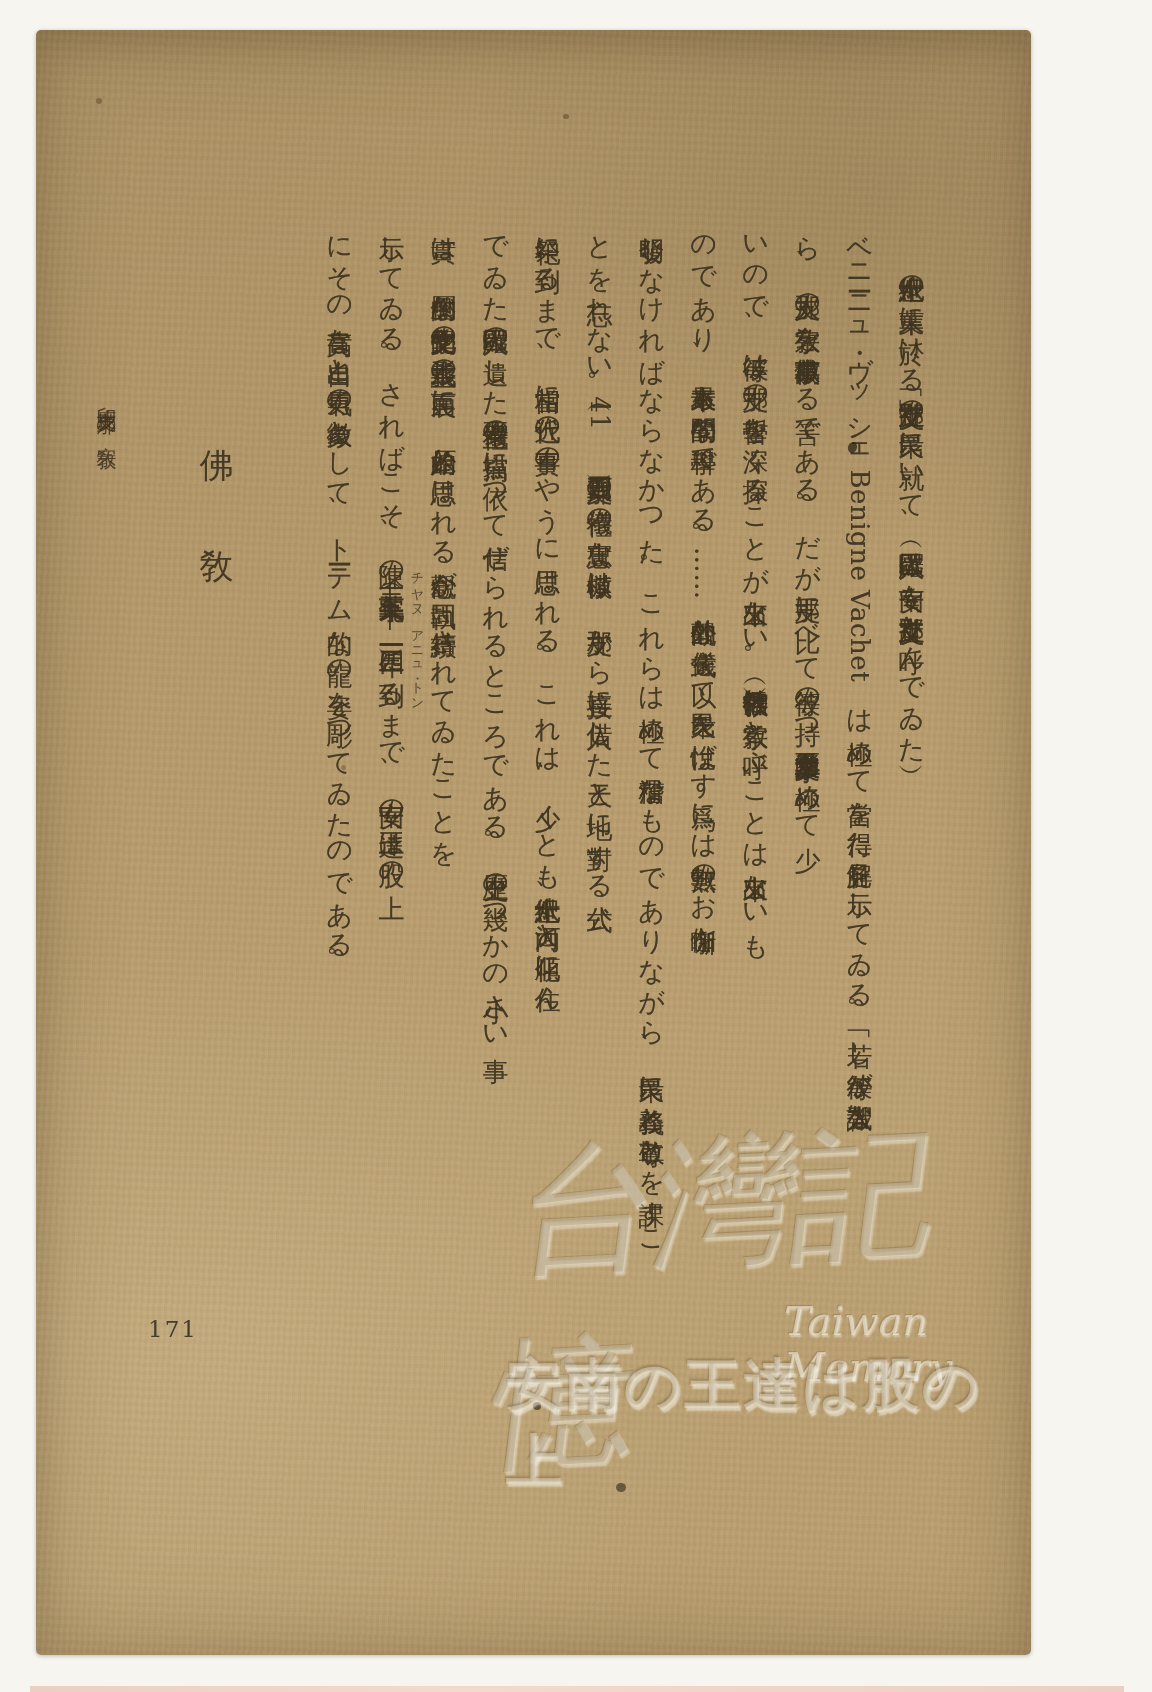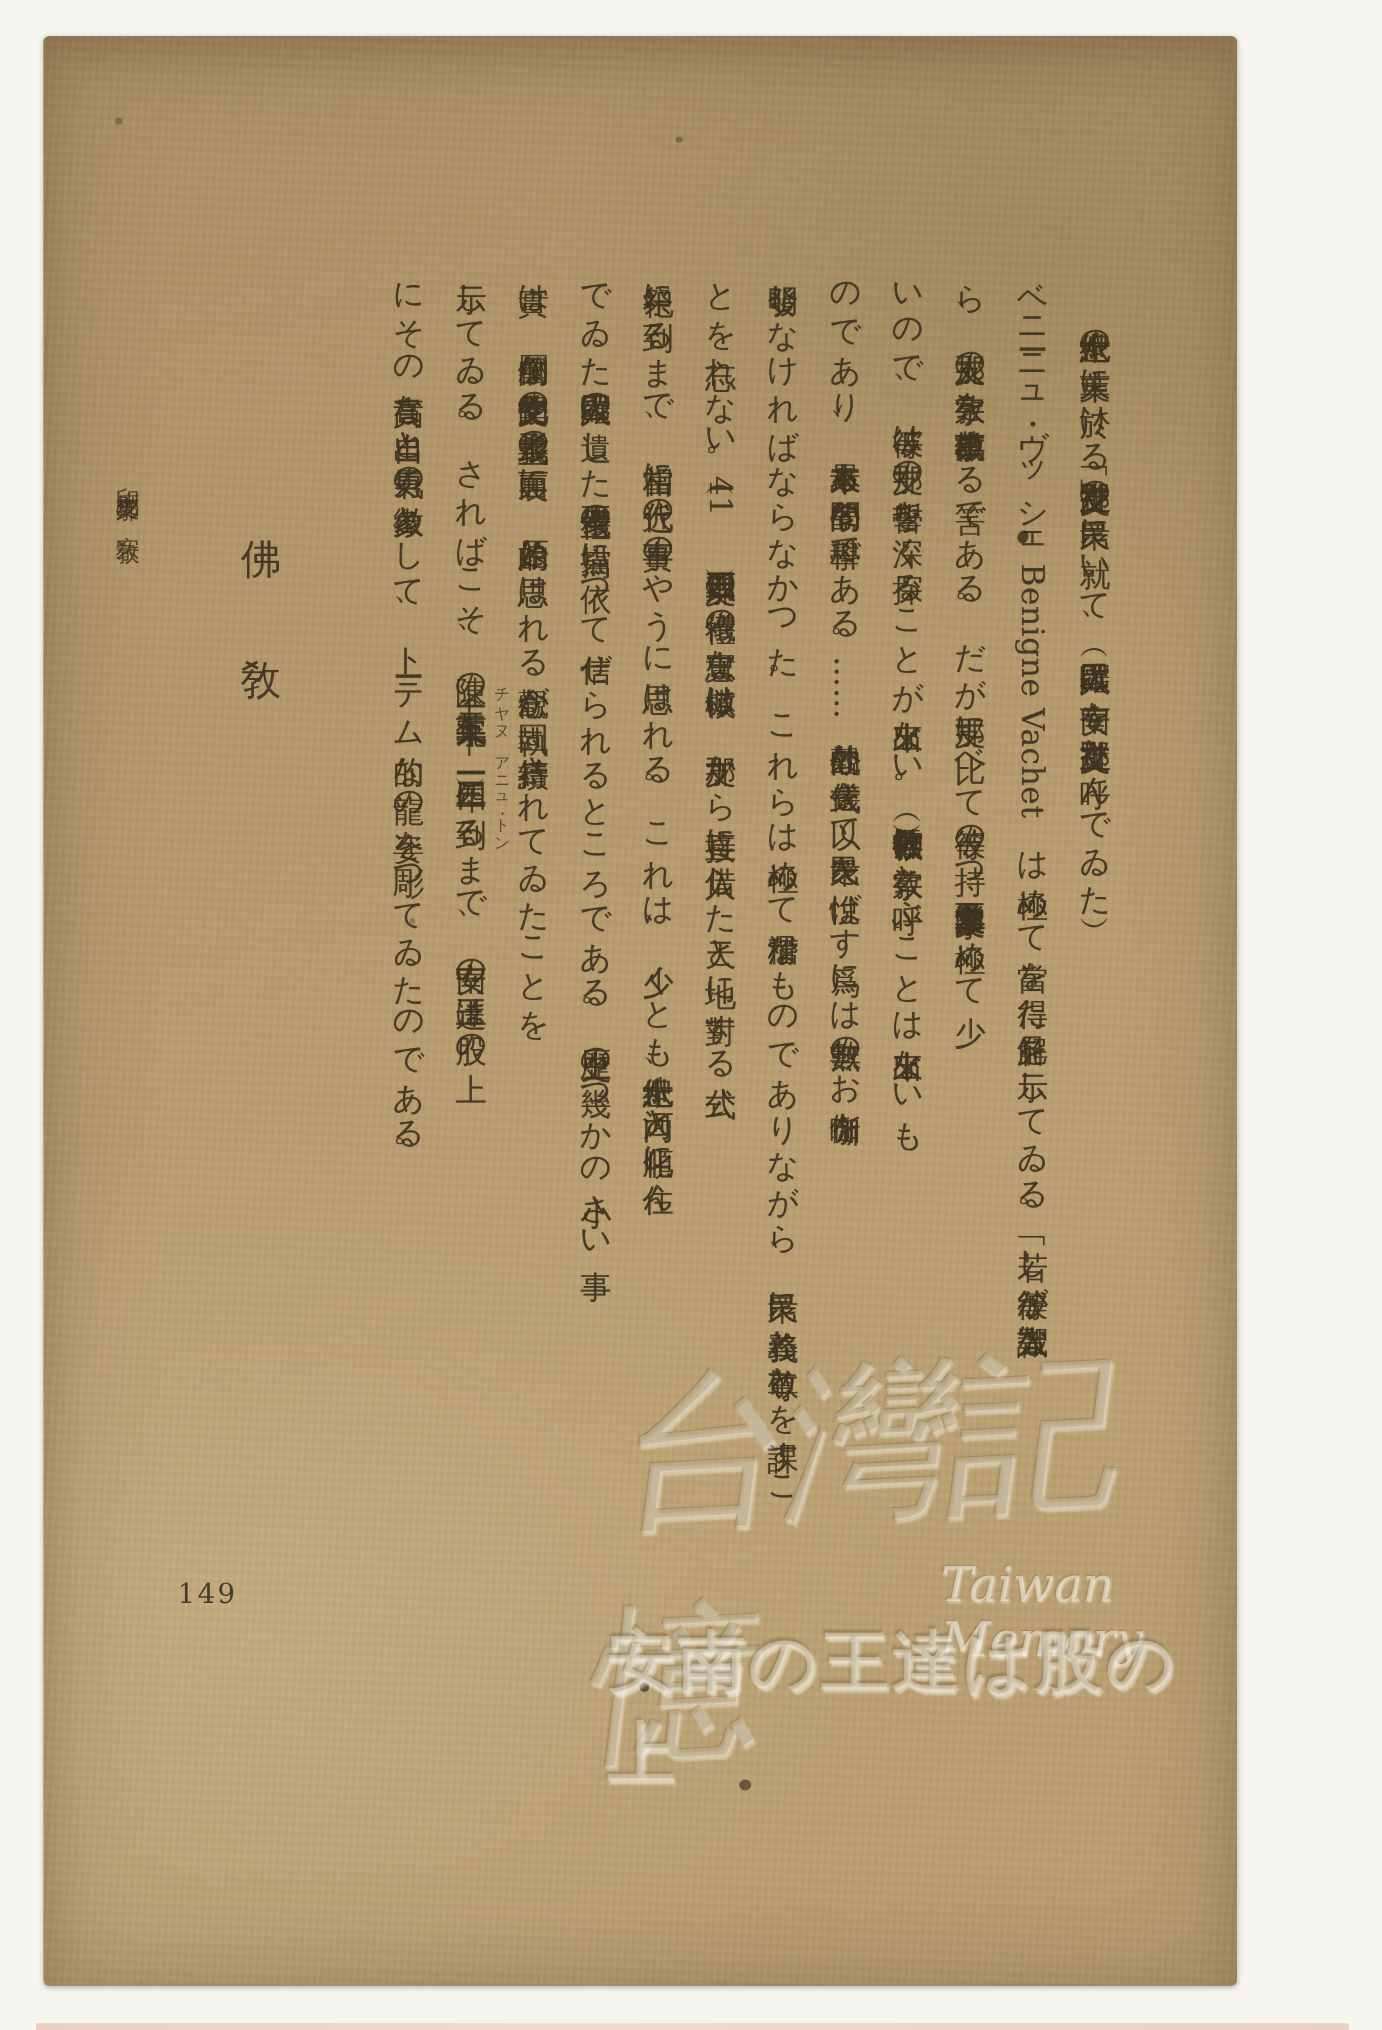--- a/index.html
+++ b/index.html
@@ -114,21 +114,21 @@
       <p>祭祀に到るまで、相當に近代の事實のやうに思はれる。これは、少くとも十八世紀、河內と順化に住ん</p>
       <p>でゐた歐羅巴人の遺した主要儀禮の描寫に依つて信ぜられるところである。歷史上の幾つかの小さい事</p>
       <p>實は、壓倒的な文學的文化の形式主義の裏面に、原始的と思はれる觀念が固執、持續されてゐたことを</p>
       <p>示してゐる。さればこそ、陳の英宗（一二九三年――一三一四年）に到るまで、安南の王達は股の上</p>
       <p>にその高貴な出自と勇氣の象徵として、トーテム的な龍の姿を彫つてゐたのである。</p>
     </div>
 
     <div class="furigana f1">チヤヌ</div>
     <div class="furigana f2">アニュ・トン</div>
 
-    <div class="page-number">149</div>
+    <div class="page-number">171</div>
 
     <div class="wm wm-calligraphy">台灣記憶</div>
     <div class="wm wm-latin">Taiwan Memory</div>
     <div class="wm wm-institution">安南の王達は股の上</div>
 
     <div class="speck s1"></div>
     <div class="speck s2"></div>
     <div class="speck s3"></div>
     <div class="speck s4"></div>
     <div class="speck s5"></div>

